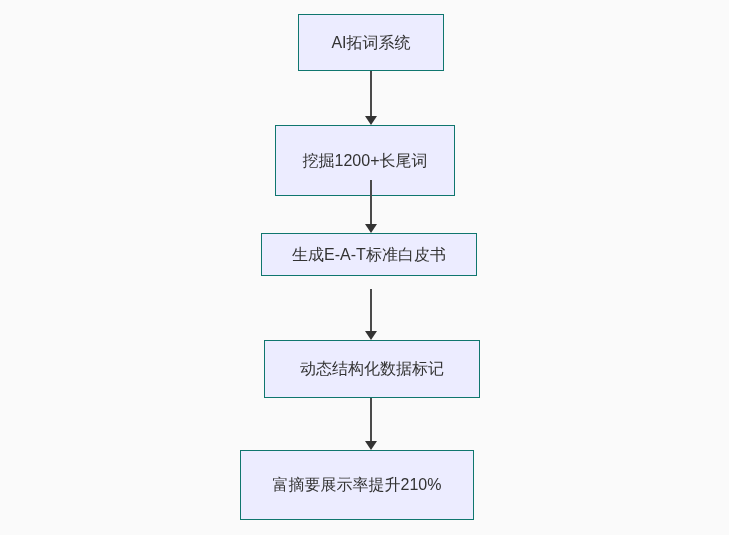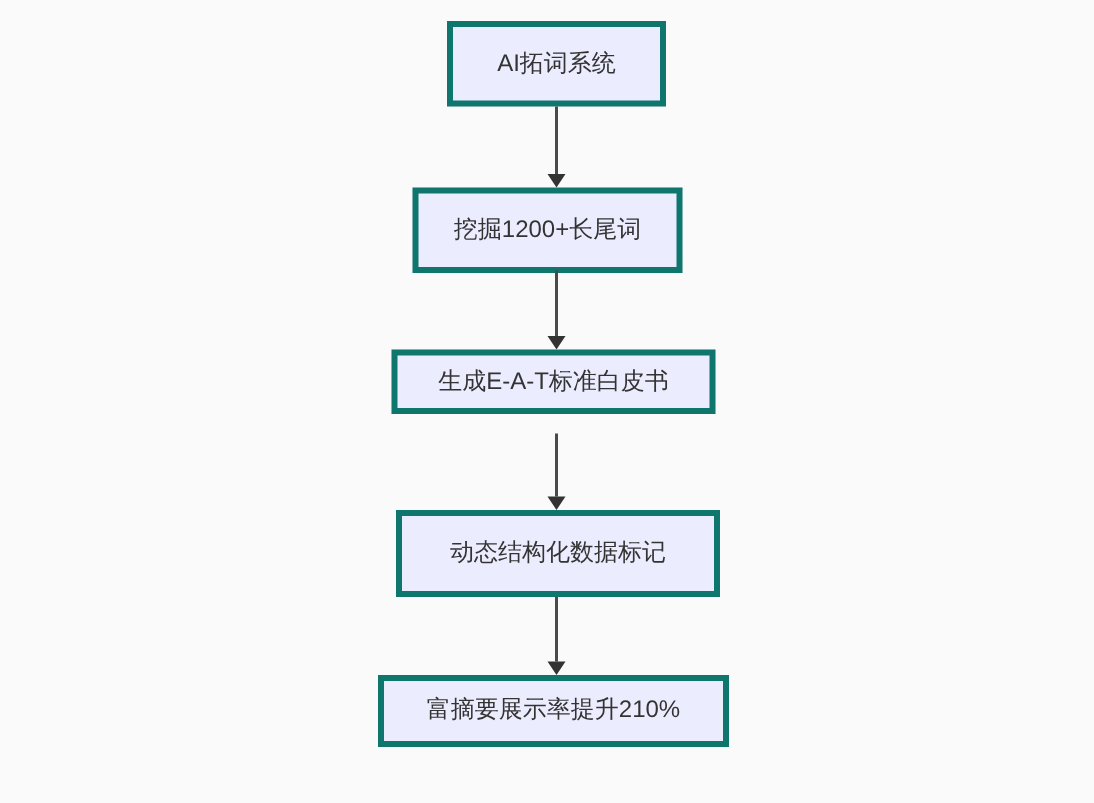--- a/index.html
+++ b/index.html
@@ -12,21 +12,21 @@
     position: relative;
     width: 729px;
     height: 535px;
     background: #fafafa;
     overflow: hidden;
   }
   .node {
     position: absolute;
     box-sizing: border-box;
     background: #ececff;
-    border: 4px solid #0f766e;
+    border: 1px solid #0f766e;
     color: #333333;
     font-size: 16px;
     line-height: 1.2;
     display: flex;
     align-items: center;
     justify-content: center;
     text-align: center;
     white-space: nowrap;
   }
   .arrow {
@@ -44,24 +44,24 @@
   }
   .arrow .head {
     width: 0;
     height: 0;
     border-left: 6px solid transparent;
     border-right: 6px solid transparent;
     border-top: 9px solid #333333;
   }
   
   #node-0 { left: 298px; top: 14px;  width: 146px; height: 57px; }
-  #node-1 { left: 275px; top: 125px; width: 180px; height: 57px; }
+  #node-1 { left: 275px; top: 125px; width: 180px; height: 71px; }
   #node-2 { left: 261px; top: 233px; width: 216px; height: 43px; }
   #node-3 { left: 264px; top: 340px; width: 216px; height: 58px; }
-  #node-4 { left: 252px; top: 450px; width: 234px; height: 48px; }
+  #node-4 { left: 240px; top: 450px; width: 234px; height: 70px; }
   
   #arrow-0 { top: 71px;  height: 54px; }
   #arrow-1 { top: 180px; height: 53px; }
   #arrow-2 { top: 289px; height: 51px; }
   #arrow-3 { top: 398px; height: 52px; }
 </style>
 </head>
 <body>
 
 <div class="canvas">

